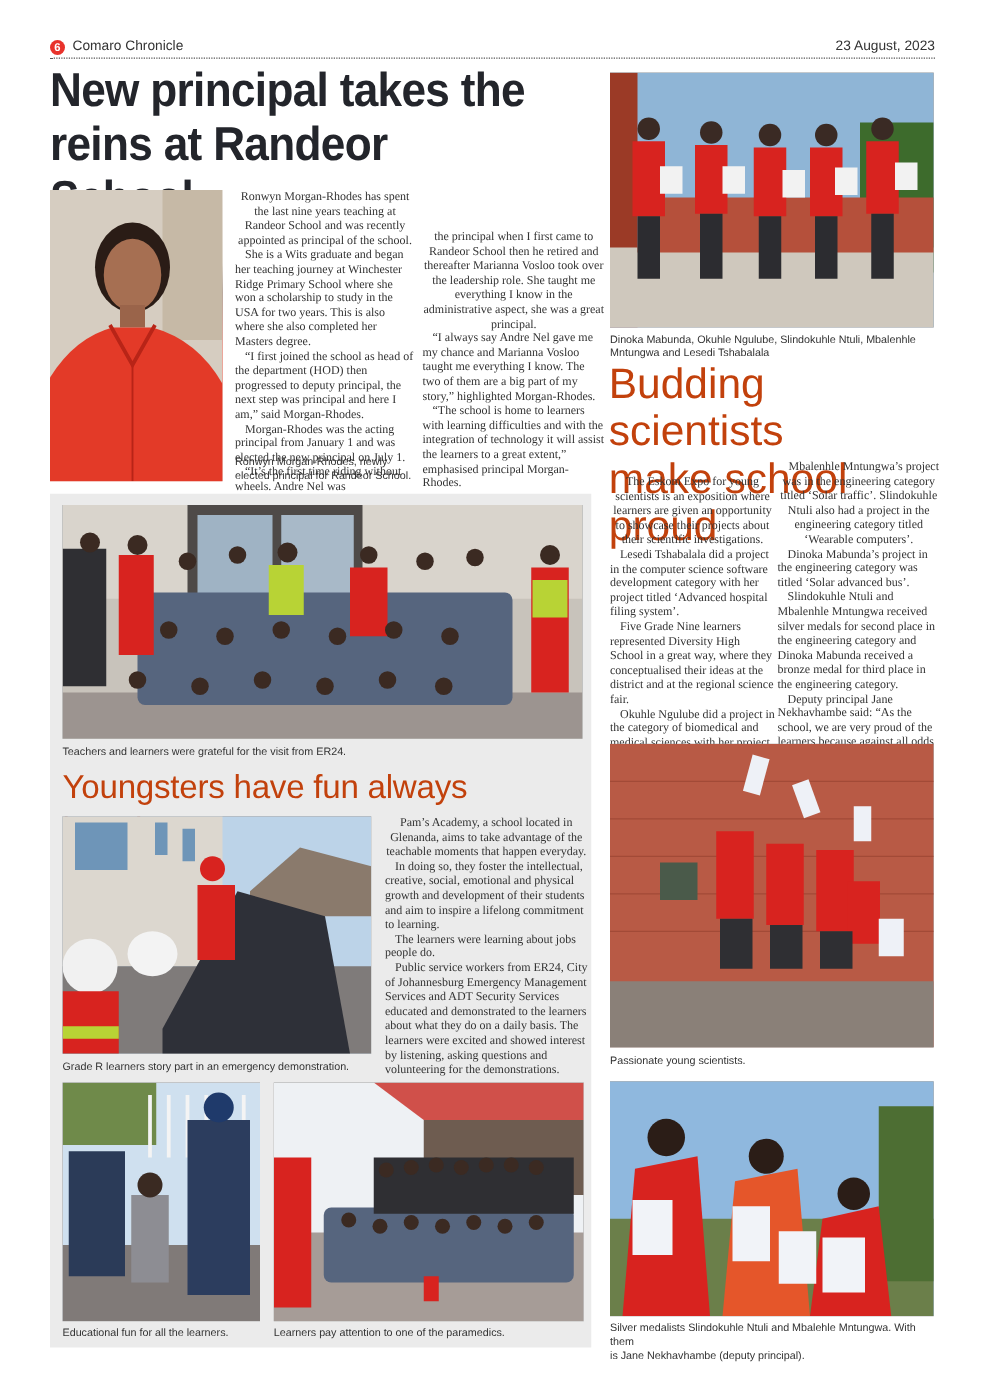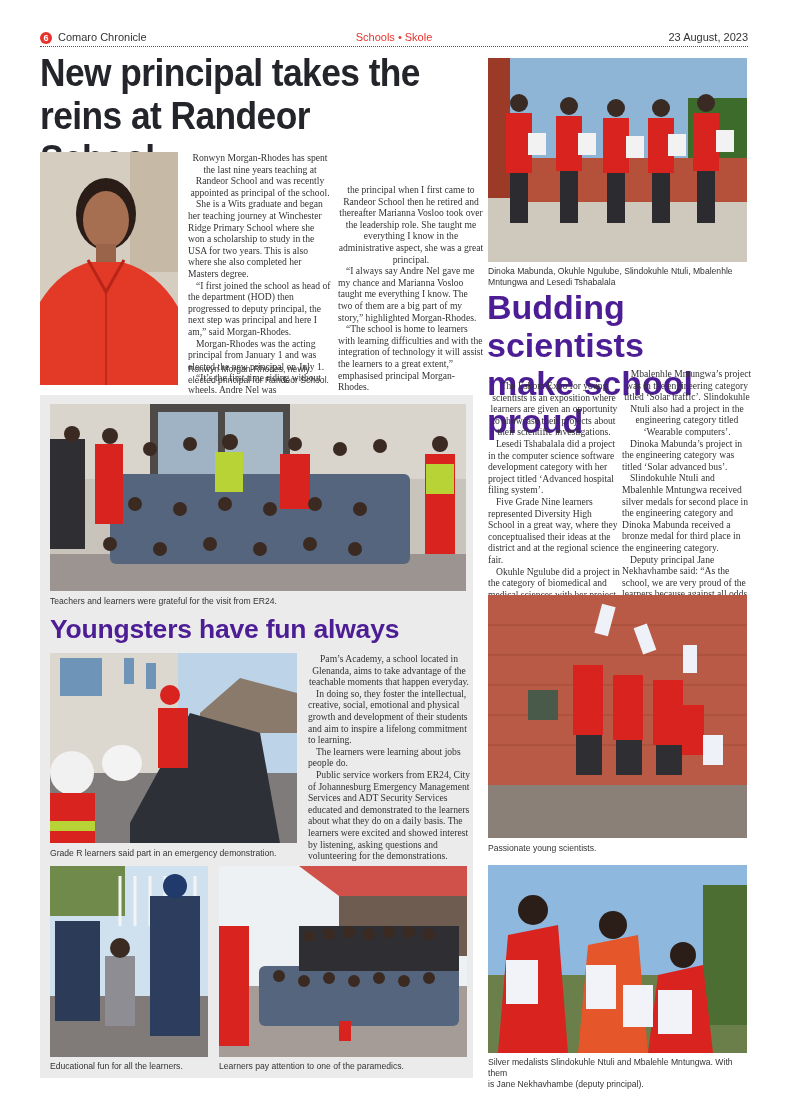--- a/index.html
+++ b/index.html
@@ -10,30 +10,29 @@
   .pub { position:absolute; left:18px; top:1px; }
   .section { position:absolute; left:0; width:708px; text-align:center; top:1px; }
   .date { position:absolute; right:0; top:1px; }
   .rule { top:46px; left:40px; width:708px; height:0; border-top:1px dotted #555; }
   .headline1 { left:40px; top:52px; width:420px; font-family:"Liberation Sans", sans-serif; font-weight:bold; font-size:38px; line-height:43px; letter-spacing:-0.6px; color:#23252b; transform:scaleX(0.93); transform-origin:left top; }
   .photo { background:#999; overflow:hidden; }
   .body-col { font-size:9.6px; line-height:11.6px; color:#333; text-align:left; }
   .body-col p { margin:0; text-indent:8px; }
   .body-col p.first { text-indent:0;text-align:center; }
   .cap { font-family:"Liberation Sans", sans-serif; font-size:8.6px; line-height:11px; color:#333; }
-  .headline-light { font-family:"Liberation Sans", sans-serif; font-weight:bold; color:#4c1d95; }
+  .headline-light { font-family:"Liberation Sans", sans-serif; font-weight:normal; color:#c2410c; }
   .greybox { left:40px; top:395px; width:433px; height:683px; background:#ebebeb; }
 </style>
 </head>
 <body>
 
 <div class="abs hdr">
   <span class="badge">6</span>
   <span class="pub">Comaro Chronicle</span>
-  <span class="section" style="color:#e8322b;">Schools • Skole</span>
   <span class="date">23 August, 2023</span>
 </div>
 <div class="abs rule"></div>
 
 <div class="abs headline1">New principal takes the reins at Randeor School</div>
 
 <div class="abs photo" style="left:40px; top:152px; width:138px; height:233px; background:linear-gradient(180deg,#d8cfc3 0%,#c9bba9 25%,#6b4a37 35%,#e0432e 55%,#d8301f 100%);">
   <svg width="138" height="233" viewBox="0 0 138 233">
     <rect width="138" height="233" fill="#d6cdc1"></rect>
     <rect x="90" y="0" width="48" height="120" fill="#c6b9a6"></rect>
@@ -240,21 +239,21 @@
     <rect x="0" y="120" width="247" height="70" fill="#7f7b7a"></rect>
     <path d="M80,170 L140,60 L210,80 L230,190 L80,190 Z" fill="#2e3038"></path>
     <ellipse cx="22" cy="120" rx="22" ry="22" fill="#f1f1f1"></ellipse>
     <ellipse cx="72" cy="110" rx="20" ry="18" fill="#f3f3f3"></ellipse>
     <circle cx="120" cy="42" r="10" fill="#d8231f"></circle>
     <rect x="108" y="55" width="30" height="60" fill="#d8231f"></rect>
     <rect x="0" y="140" width="45" height="50" fill="#d8231f"></rect>
     <rect x="0" y="168" width="45" height="10" fill="#b8d335"></rect>
   </svg>
 </div>
-<div class="abs cap" style="left:50px; top:848px; width:252px;">Grade R learners said part in an emergency demonstration.</div>
+<div class="abs cap" style="left:50px; top:848px; width:252px;">Grade R learners story part in an emergency demonstration.</div>
 
 <div class="abs body-col" style="left:308px; top:653px; width:162px;">
   <p class="first">Pam’s Academy, a school located in Glenanda, aims to take advantage of the teachable moments that happen everyday.</p>
   <p>In doing so, they foster the intellectual, creative, social, emotional and physical growth and development of their students and aim to inspire a lifelong commitment to learning.</p>
   <p>The learners were learning about jobs people do.</p>
   <p>Public service workers from ER24, City of Johannesburg Emergency Management Services and ADT Security Services educated and demonstrated to the learners about what they do on a daily basis. The learners were excited and showed interest by listening, asking questions and volunteering for the demonstrations.</p>
 </div>
 
 <div class="abs photo" style="left:50px; top:866px; width:158px; height:191px;">
   <svg width="158" height="191" viewBox="0 0 158 191">

